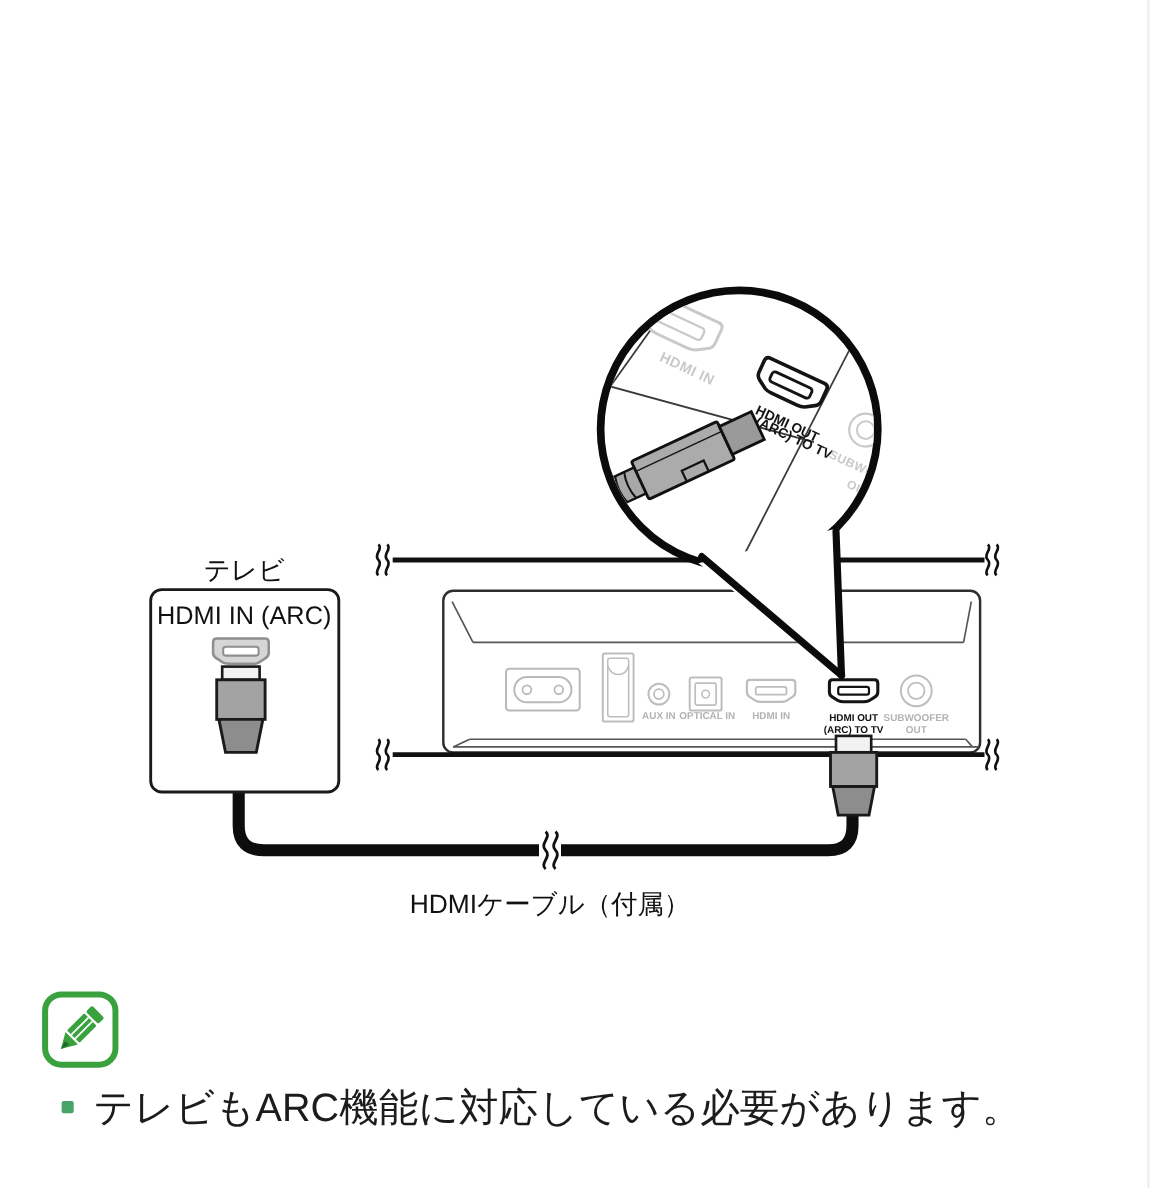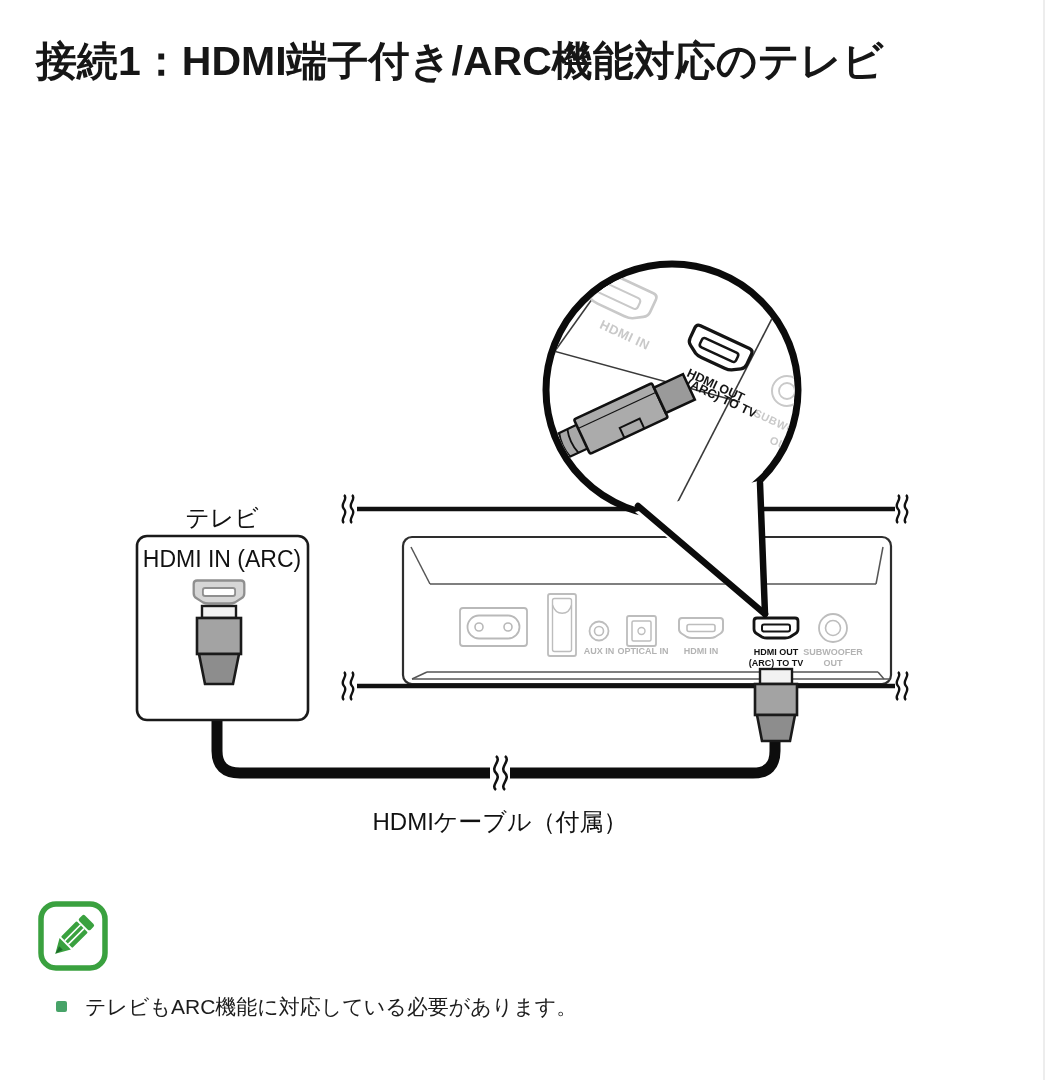--- a/index.html
+++ b/index.html
@@ -14,35 +14,34 @@
   }
   .intro{
     position:absolute;left:37px;top:122px;width:980px;
     font-size:28.5px;line-height:50px;color:#1c1c1c;
   }
   .intro .ln{display:block;}
   svg.diagram{position:absolute;left:0;top:0;}
   .note-icon-wrap{position:absolute;left:38px;top:901px;width:70px;height:70px;}
   .bullet-row{position:absolute;left:56px;top:988px;width:960px;}
   .bullet-sq{position:absolute;left:0;top:13px;width:11px;height:11px;border-radius:2px;}
-  .bullet-text{position:absolute;left:29px;top:0;font-size:21px;line-height:38px;color:#1c1c1c;}
+  .bullet-text{position:absolute;left:29px;top:0;font-size:36px;line-height:38px;color:#1c1c1c;}
   text{font-family:"Liberation Sans","DejaVu Sans",sans-serif;}
   .plbl{font-size:9px;font-weight:bold;fill:#b3b3b3;}
   .plbl-dark{font-size:9px;font-weight:bold;fill:#111;}
   .zlbl{font-size:13px;font-weight:bold;fill:#c9c9c9;letter-spacing:.5px;}
   .zlbl-dark{font-size:12.5px;font-weight:bold;fill:#141414;}
   .jp{font-size:24px;fill:#111;}
 </style>
 </head>
 <body>
 
 <div class="page">
   <div class="page-edge"></div>
 
-  <h1 class="heading">接続1：HDMI端子付き/ARC機能対応のテレビ</h1>
 
 
   <svg class="diagram" width="1048" height="1080" viewBox="0 0 1048 1080">
     <defs>
       <clipPath id="magClip">
           <circle cx="672" cy="390" r="122.5"></circle>
         </clipPath>
     </defs>
 
     <g stroke="#111" fill="none">

